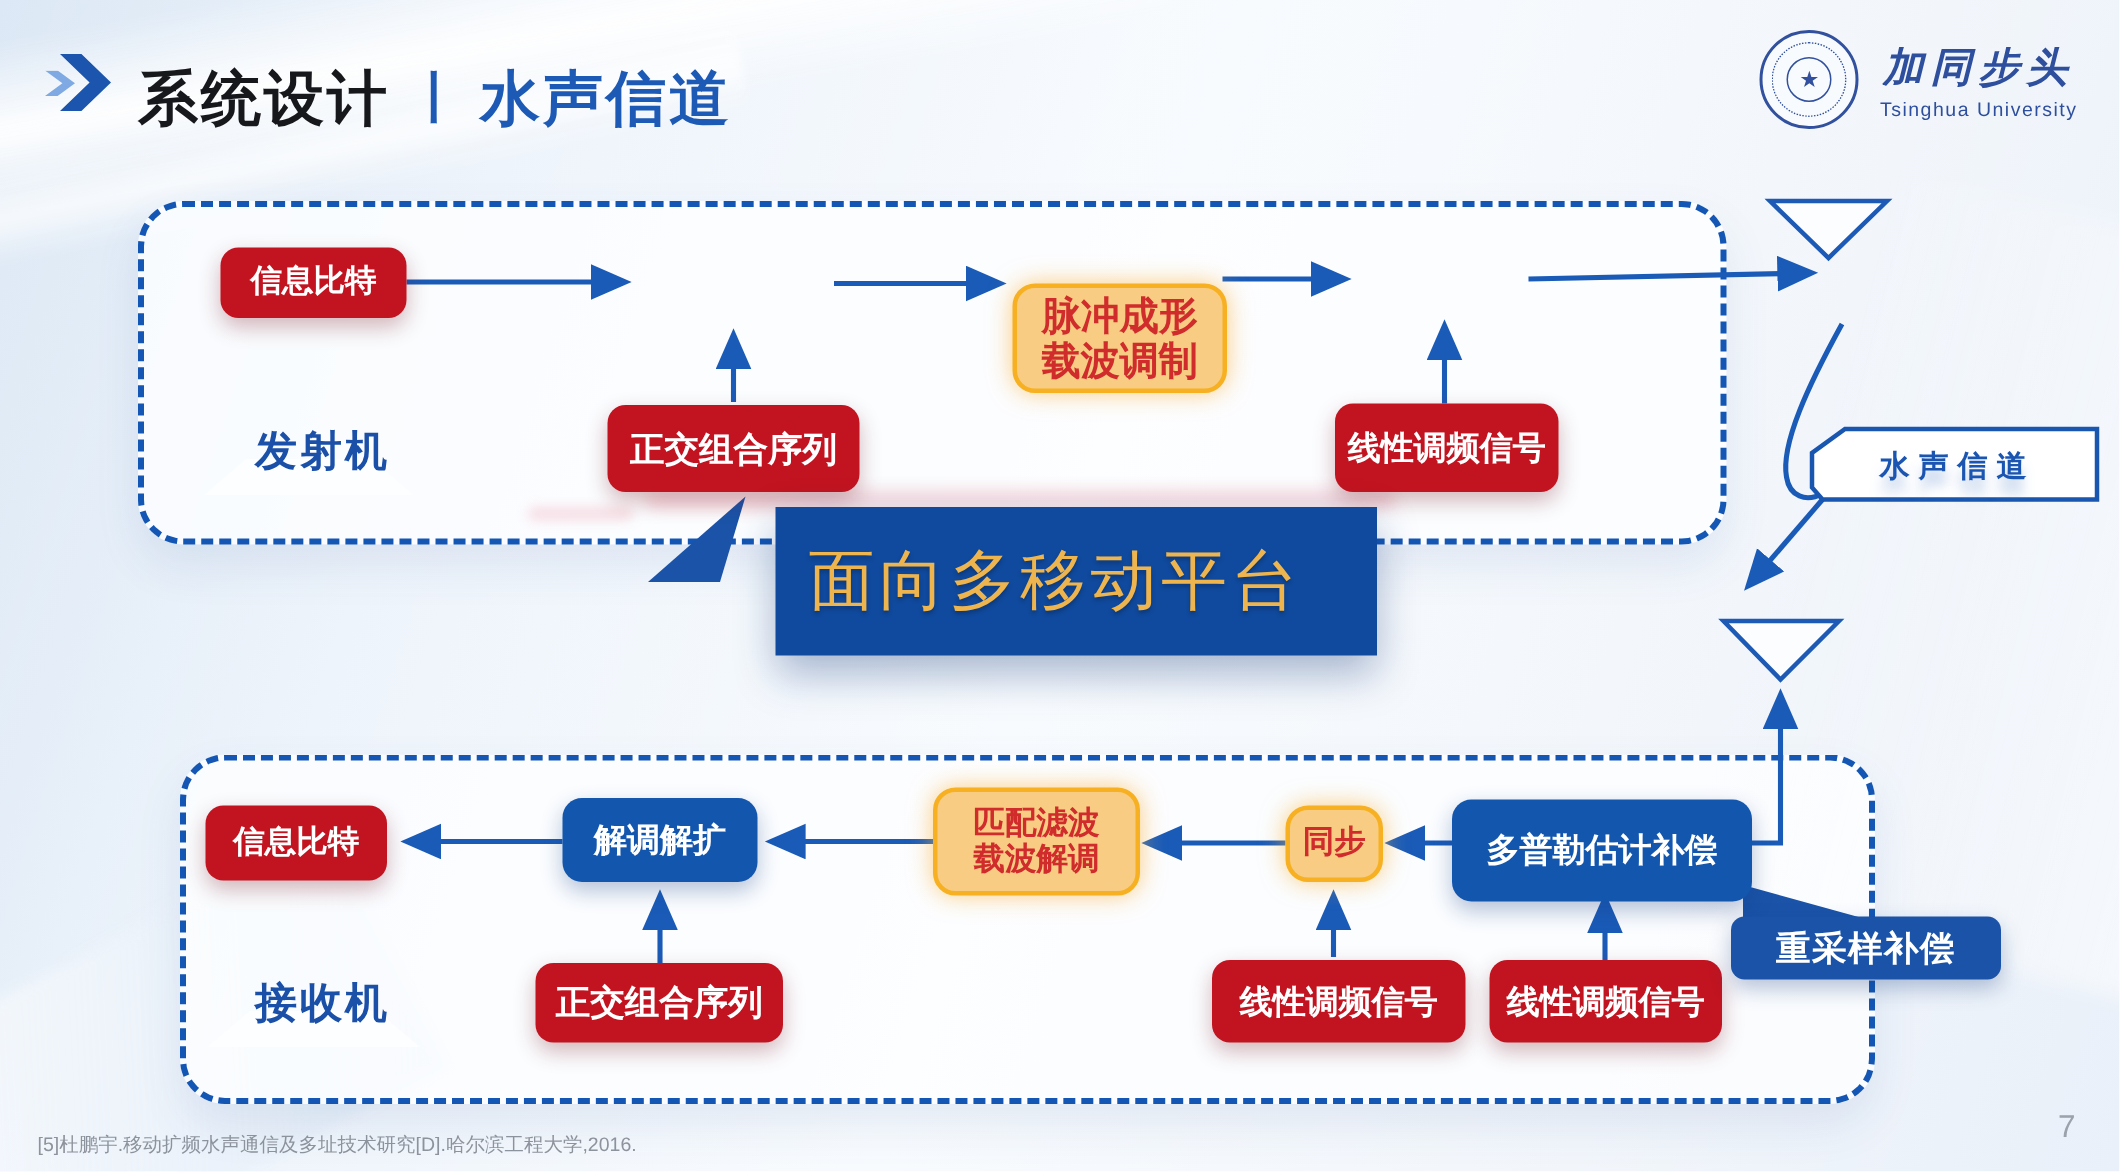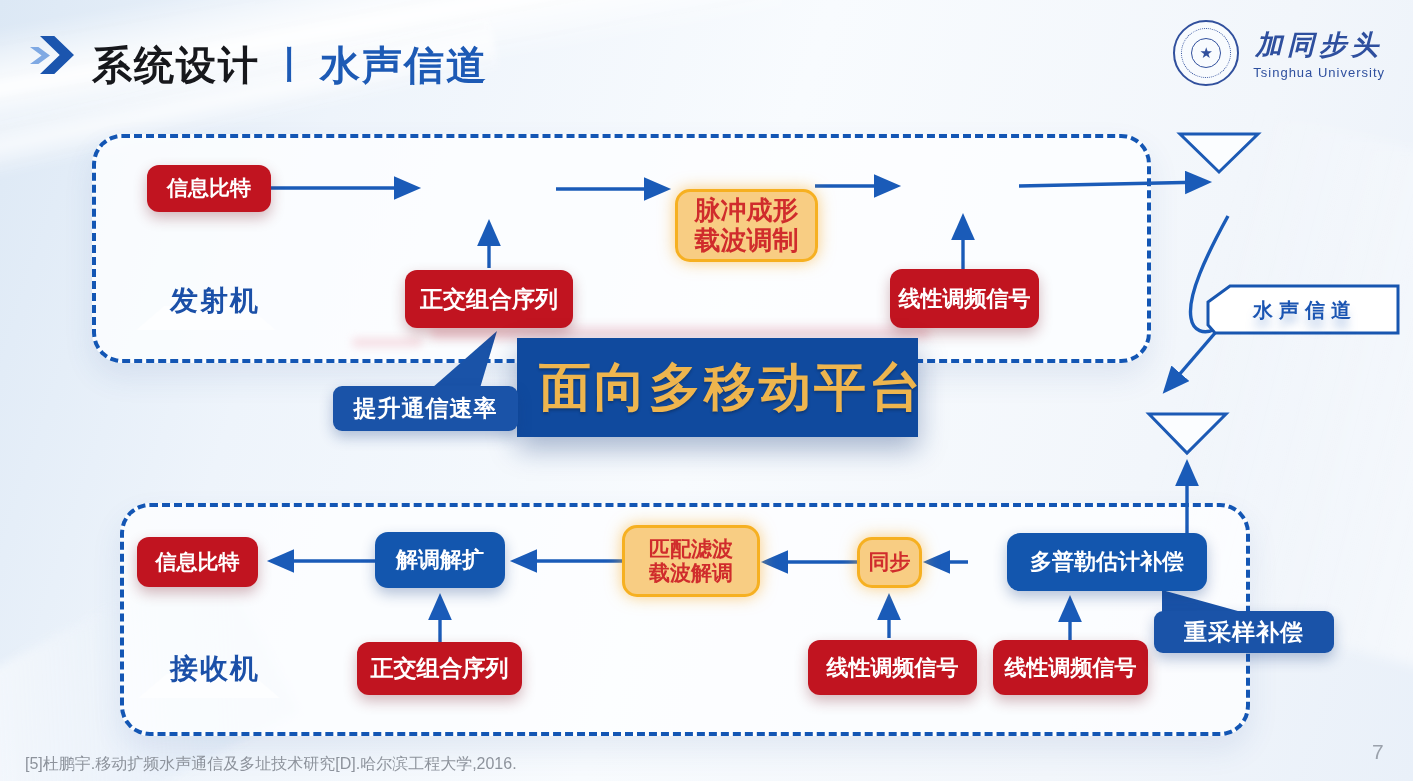--- a/index.html
+++ b/index.html
@@ -40,50 +40,50 @@
   .node{position:absolute;display:flex;flex-direction:column;align-items:center;justify-content:center;font-weight:700;text-align:center;z-index:4;line-height:1.15;}
   .node.red{background:#c11420;color:#fff;border-radius:12px;box-shadow:0 6px 14px rgba(120,20,30,.30);}
   .node.blue{background:#1356ae;color:#fff;border-radius:13px;box-shadow:0 6px 14px rgba(20,60,130,.30);}
   .node.yellow{background:#f8cd83;color:#d02c2c;border:3px solid #f6b021;border-radius:15px;box-shadow:0 0 16px rgba(250,180,60,.65);}
 
   .platform{position:absolute;background:#fdfeff;clip-path:polygon(0 100%,100% 100%,80% 0,20% 0);filter:drop-shadow(0 2px 2px rgba(110,150,205,.55));z-index:3;}
   .sec-label{position:absolute;font-size:28px;font-weight:700;color:#1b50a8;letter-spacing:2px;z-index:4;}
 
   
   .banner{position:absolute;left:517px;top:338px;width:401px;height:99px;background:#104a9e;z-index:6;box-shadow:0 12px 26px rgba(16,55,120,.35);display:flex;align-items:center;overflow:hidden;}
-  .banner-text{font-size:52px;font-weight:700;color:#eeb54e;letter-spacing:3px;white-space:nowrap;padding-left:22px;text-shadow:0 2px 3px rgba(0,0,0,.25);}
+  .banner-text{font-size:44px;font-weight:400;color:#eeb54e;letter-spacing:3px;white-space:nowrap;padding-left:22px;text-shadow:0 2px 3px rgba(0,0,0,.25);}
   .callout{position:absolute;background:#1a53a8;color:#fff;font-weight:700;display:flex;align-items:center;justify-content:center;z-index:6;box-shadow:0 6px 14px rgba(20,60,130,.30);}
   .callout.speed{left:333px;top:386px;width:185px;height:45px;border-radius:9px;font-size:23px;letter-spacing:1px;}
   .callout.resample{left:1154px;top:611px;width:180px;height:42px;border-radius:9px;font-size:23px;letter-spacing:1px;z-index:5;}
 
   .smudge{position:absolute;pointer-events:none;z-index:2;}
   .smudge.p1{left:430px;top:327px;width:500px;height:12px;background:#eeb0bb;opacity:.45;filter:blur(5px);border-radius:6px;}
   .smudge.p2{left:352px;top:338px;width:70px;height:9px;background:#eeb0bb;opacity:.4;filter:blur(4px);border-radius:4px;}
 
   
   .channel-label{position:absolute;left:1212px;top:288px;width:186px;height:45px;display:flex;align-items:center;justify-content:center;font-size:20px;font-weight:700;color:#1b55b2;letter-spacing:6px;z-index:6;text-shadow:0 10px 8px rgba(80,130,200,.35);}
 
   .diagram-svg{position:absolute;left:0;top:0;z-index:3;pointer-events:none;}
 
   
-  .citation{position:absolute;left:25px;top:754px;font-size:16px;color:#8d939c;z-index:8;}
+  .citation{position:absolute;left:25px;top:754px;font-size:13px;color:#8d939c;z-index:8;}
   .page-num{position:absolute;left:1372px;top:740px;font-size:21px;color:#9ba2ac;z-index:8;}
 
   
   #t-info{left:147px;top:165px;width:124px;height:47px;font-size:21px;}
   #t-spread{left:425px;top:163px;width:131px;height:52px;font-size:22px;}
   #t-pulse{left:675px;top:148px;width:137px;height:67px;font-size:26px;margin-top:41px;}
   #t-addsync{left:906px;top:157px;width:110px;height:51px;font-size:21px;}
   #t-ortho{left:405px;top:270px;width:168px;height:58px;font-size:23px;}
   #t-lfm{left:890px;top:269px;width:149px;height:59px;font-size:22px;}
   #r-info{left:137px;top:537px;width:121px;height:50px;font-size:21px;}
   #r-despread{left:375px;top:532px;width:130px;height:56px;font-size:22px;}
   #r-match{left:622px;top:525px;width:132px;height:66px;font-size:21px;}
   #r-sync{left:857px;top:537px;width:59px;height:45px;font-size:21px;}
-  #r-doppler{left:968px;top:533px;width:200px;height:58px;font-size:22px;margin-left:39px;}
+  #r-doppler{left:968px;top:533px;width:200px;height:68px;font-size:22px;}
   #r-ortho{left:357px;top:642px;width:165px;height:53px;font-size:23px;}
   #r-lfm1{left:808px;top:640px;width:169px;height:55px;font-size:22px;}
   #r-lfm2{left:993px;top:640px;width:155px;height:55px;font-size:22px;}
   #tx-label{left:170px;top:282px;}
   #tx-platform{left:136px;top:306px;width:140px;height:24px;}
   #rx-label{left:170px;top:650px;}
   #rx-platform{left:138px;top:674px;width:142px;height:24px;}
 </style>
 </head>
 <body>
@@ -195,23 +195,20 @@
       <span>线性调频信号</span>
     </div>
   <div class="platform" id="rx-platform"></div>
   <div class="sec-label" id="rx-label">接收机</div>
 
   <div class="channel-label">水声信道</div>
 
   <div class="banner">
     <span class="banner-text"><span>面向多移动平台</span></span>
   </div>
-  <div class="callout speed">
-      <span>提升通信速率</span>
-    </div>
   <div class="callout resample">
       <span>重采样补偿</span>
     </div>
 
   <div class="citation">[5]杜鹏宇.移动扩频水声通信及多址技术研究[D].哈尔滨工程大学,2016.</div>
   <div class="page-num">7</div>
 
 </div>
 
 </body></html>

